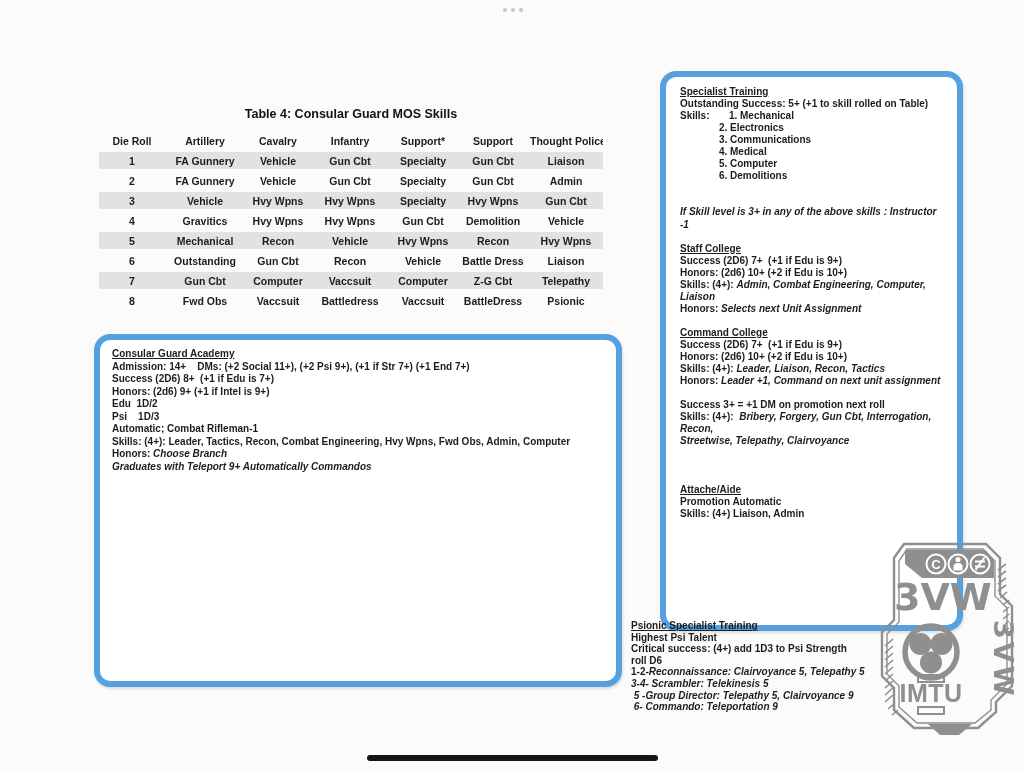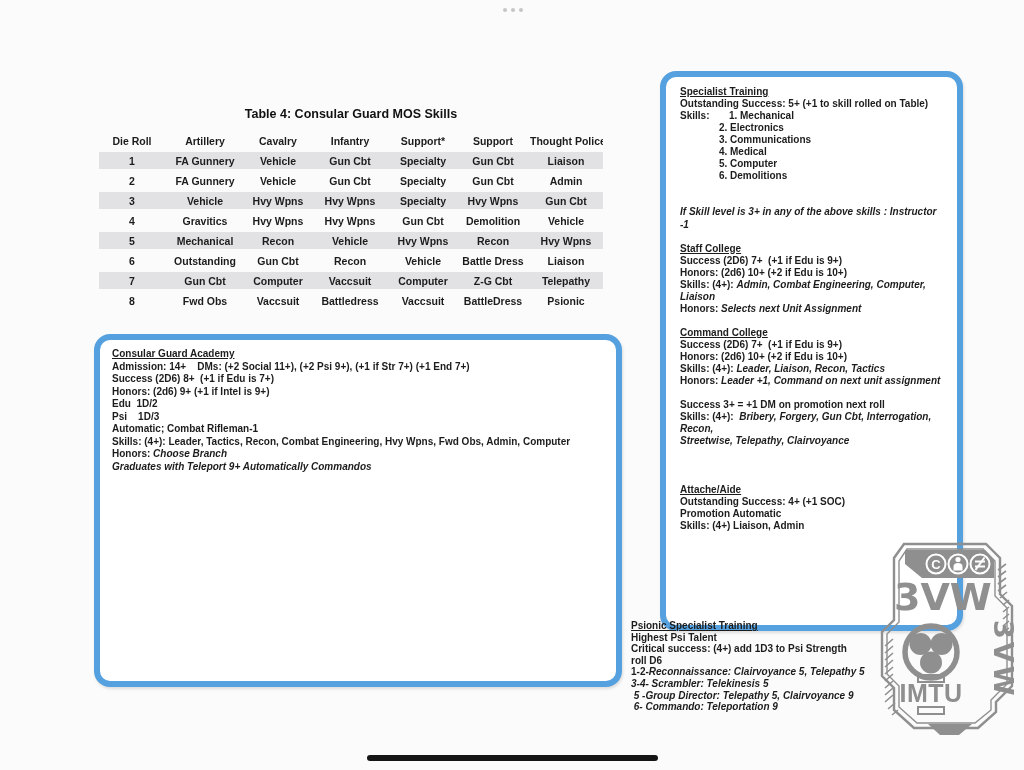--- a/index.html
+++ b/index.html
@@ -206,21 +206,20 @@
       <div class="line"><span class="b">Skills: (4+): </span><span class="bi">Leader, Liaison, Recon, Tactics</span></div>
       <div class="line"><span class="b">Honors: </span><span class="bi">Leader +1, Command on next unit assignment</span></div>
       <div class="line">&nbsp;</div>
       <div class="line"><span class="b">Success 3+ = +1 DM on promotion next roll</span></div>
       <div class="line"><span class="b">Skills: (4+):  </span><span class="bi">Bribery, Forgery, Gun Cbt, Interrogation, Recon,</span></div>
       <div class="line"><span class="bi">Streetwise, Telepathy, Clairvoyance</span></div>
       <div class="line">&nbsp;</div>
       <div class="line">&nbsp;</div>
       <div class="line">&nbsp;</div>
       <div class="line"><span class="bu">Attache/Aide</span></div>
-      <div class="line"><span class="b">Outstanding Success: 4+ (+1 SOC)</span></div>
       <div class="line"><span class="b">Promotion Automatic</span></div>
       <div class="line"><span class="b">Skills: (4+) Liaison, Admin</span></div>
     </div>
 
   <div id="psionic-block">
       <div class="line"><span class="bu">Psionic Specialist Training</span></div>
       <div class="line"><span class="b">Highest Psi Talent</span></div>
       <div class="line"><span class="b">Critical success: (4+) add 1D3 to Psi Strength</span></div>
       <div class="line"><span class="b">roll D6</span></div>
       <div class="line"><span class="b">1-2-</span><span class="bi">Reconnaissance: Clairvoyance 5, Telepathy 5</span></div>

